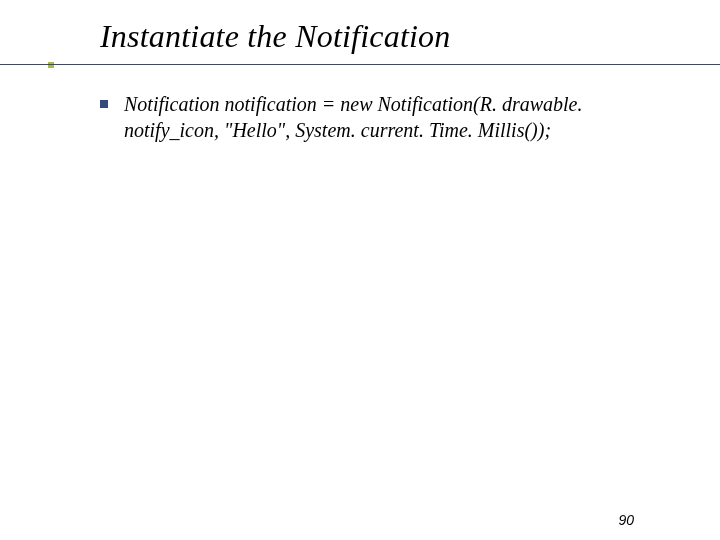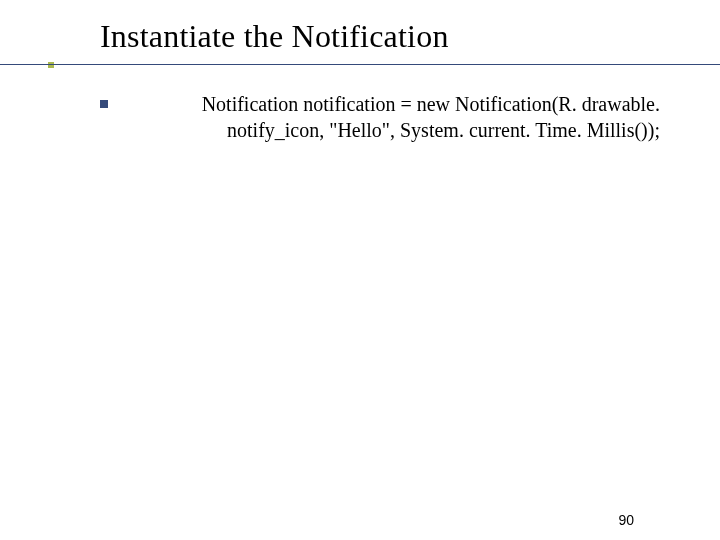--- a/index.html
+++ b/index.html
@@ -11,20 +11,21 @@
     font-family: "Times New Roman", Times, serif;
     color: #000;
     overflow: hidden;
     position: relative;
   }
   .slide {
     width: 656px;
     height: 540px;
     position: relative;
     box-sizing: border-box;
+    font-style: italic;
   }
   .title-wrap {
     position: absolute;
     left: 0;
     top: 18px;
     width: 720px;
   }
   .title {
     font-size: 32px;
     font-weight: normal;
@@ -63,21 +64,20 @@
     height: 8px;
     background: #354a7a;
     flex: 0 0 8px;
     margin-top: 8px;
     margin-right: 16px;
   }
   .bullet-text {
     font-size: 20px;
     line-height: 1.28;
     color: #000;
-    text-align: right;
   }
   .pagenum {
     position: absolute;
     right: 22px;
     bottom: 12px;
     font-family: Arial, Helvetica, sans-serif;
     font-size: 14px;
     color: #000;
     text-align: right;
   }

